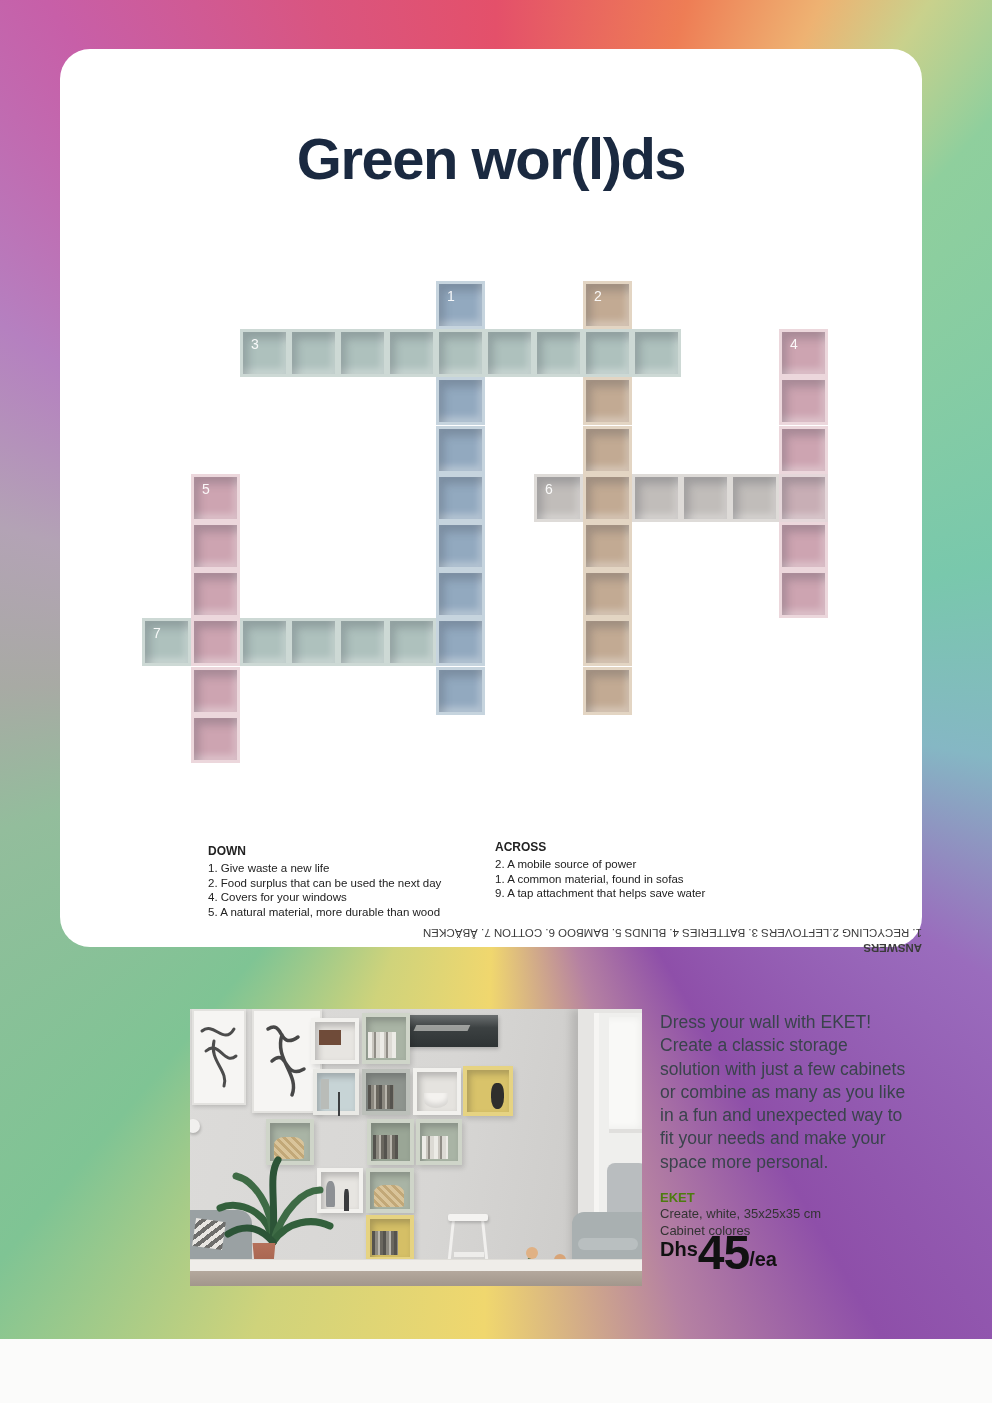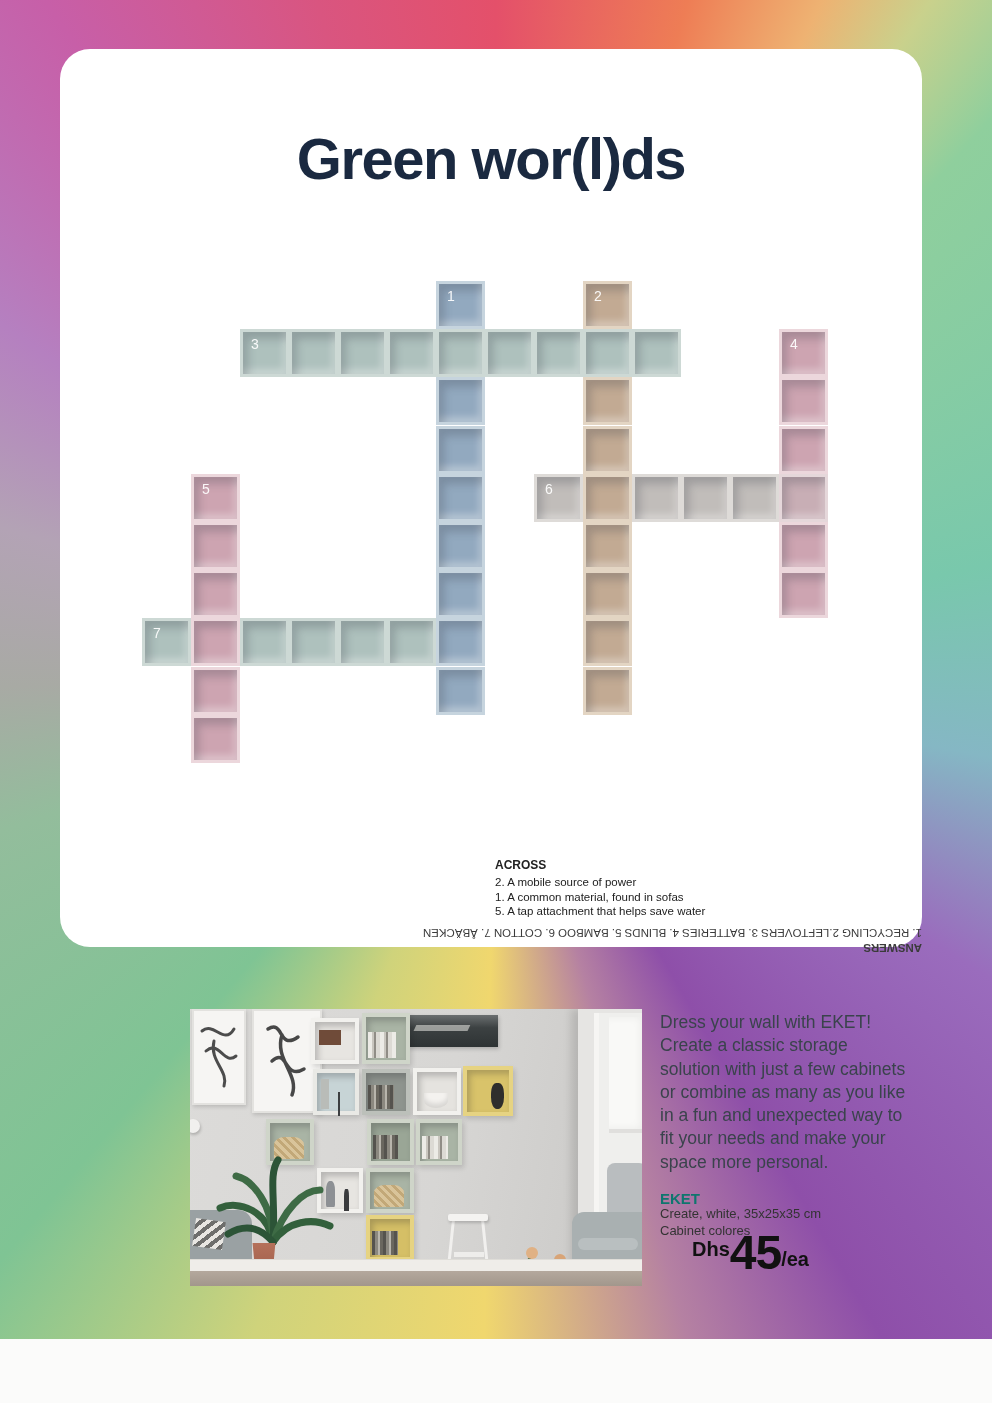--- a/index.html
+++ b/index.html
@@ -22,21 +22,21 @@
   .cell{position:absolute;width:49px;height:48px;box-sizing:border-box;
         border:3px solid var(--frame);background:var(--face);
         box-shadow:inset 5px 7px 9px rgba(50,55,65,.24), inset -3px -5px 7px rgba(255,255,255,.32);}
   .cell .num{position:absolute;left:8px;top:4px;font-size:14px;color:rgba(255,255,255,.92);}
 
   
   .clues{position:absolute;color:#222;}
   .clues .clue-title{font-size:12px;font-weight:700;margin:0 0 3px 0;}
   .clues ul{list-style:none;margin:0;padding:0;font-size:11.5px;line-height:14.6px;}
   .clues-down{left:148px;top:795px;}
-  .clues-across{left:435px;top:809px;}
+  .clues-across{left:435px;top:791px;}
 
   
   .answers{position:absolute;left:338px;top:876px;width:524px;transform:rotate(180deg);
            color:#3b3b3b;text-align:left;}
   .answers .a-title{font-size:11.5px;font-weight:700;line-height:15px;}
   .answers .a-text{font-size:11.5px;line-height:15px;}
 
   
   .photo{position:absolute;left:130px;top:960px;width:452px;height:277px;overflow:hidden;
          background:linear-gradient(100deg,#dcdbd9 0%,#d7d6d4 55%,#c9c8c6 100%);}
@@ -89,43 +89,52 @@
   .stool .leg{top:5px;width:3px;height:58px;background:#f1f0ee;}
   .leg-l{left:9px;transform:rotate(6deg);}
   .leg-r{right:9px;transform:rotate(-6deg);}
   .flowers-svg{left:280px;bottom:-2px;width:120px;height:52px;}
   .skirting{left:0;bottom:15px;width:100%;height:11px;background:#efede9;box-shadow:0 -1px 0 #dfddd8;}
   .floor{left:0;bottom:0;width:100%;height:15px;background:linear-gradient(#b4a89d,#a2978c);}
 
   
   .description{position:absolute;left:600px;top:962px;width:340px;font-size:17.5px;line-height:1.33;
                color:#3a434c;white-space:pre-line;margin:0;}
-  .eket-name{position:absolute;left:600px;top:1141px;font-size:15px;font-weight:700;color:#0f766e;}
+  .eket-name{position:absolute;left:600px;top:1141px;font-size:13px;font-weight:700;color:#4d7c0f;}
   .spec1{position:absolute;left:600px;top:1157px;font-size:13px;color:#333;}
   .spec2{position:absolute;left:600px;top:1174px;font-size:13px;color:#333;}
-  .price{position:absolute;left:632px;top:1184px;display:flex;align-items:flex-start;color:#111;}
+  .price{position:absolute;left:600px;top:1184px;display:flex;align-items:flex-start;color:#111;}
   .price .cur{font-size:20px;font-weight:700;margin-top:5px;}
   .price .num{font-size:48px;font-weight:700;line-height:0.82;letter-spacing:-1px;}
   .price .unit{font-size:20px;font-weight:700;align-self:flex-end;margin-bottom:1px;}
 </style>
 </head>
 <body>
 
 <div class="stage">
   <div class="gradient-bg"></div>
 
   <div class="card">
     <h1 class="title">Green wor(l)ds</h1>
 
+    <div class="clues clues-down">
+      <p class="clue-title">DOWN</p>
+      <ul>
+        <li>1. Give waste a new life</li>
+        <li>2. Food surplus that can be used the next day</li>
+        <li>4. Covers for your windows</li>
+        <li>5. A natural material, more durable than wood</li>
+      </ul>
+    </div>
     <div class="clues clues-across">
       <p class="clue-title">ACROSS</p>
       <ul>
         <li>2. A mobile source of power</li>
         <li>1. A common material, found in sofas</li>
-        <li>5. A tap attachment that helps save water</li>
+        <li>9. A tap attachment that helps save water</li>
       </ul>
     </div>
 
     <div class="answers">
       <div class="a-title">ANSWERS</div>
       <div class="a-text">1. RECYCLING 2.LEFTOVERS 3. BATTERIES 4. BLINDS 5. BAMBOO 6. COTTON 7. ÅBÄCKEN</div>
     </div>
 
     <div class="photo">
       <div class="art art-1">

